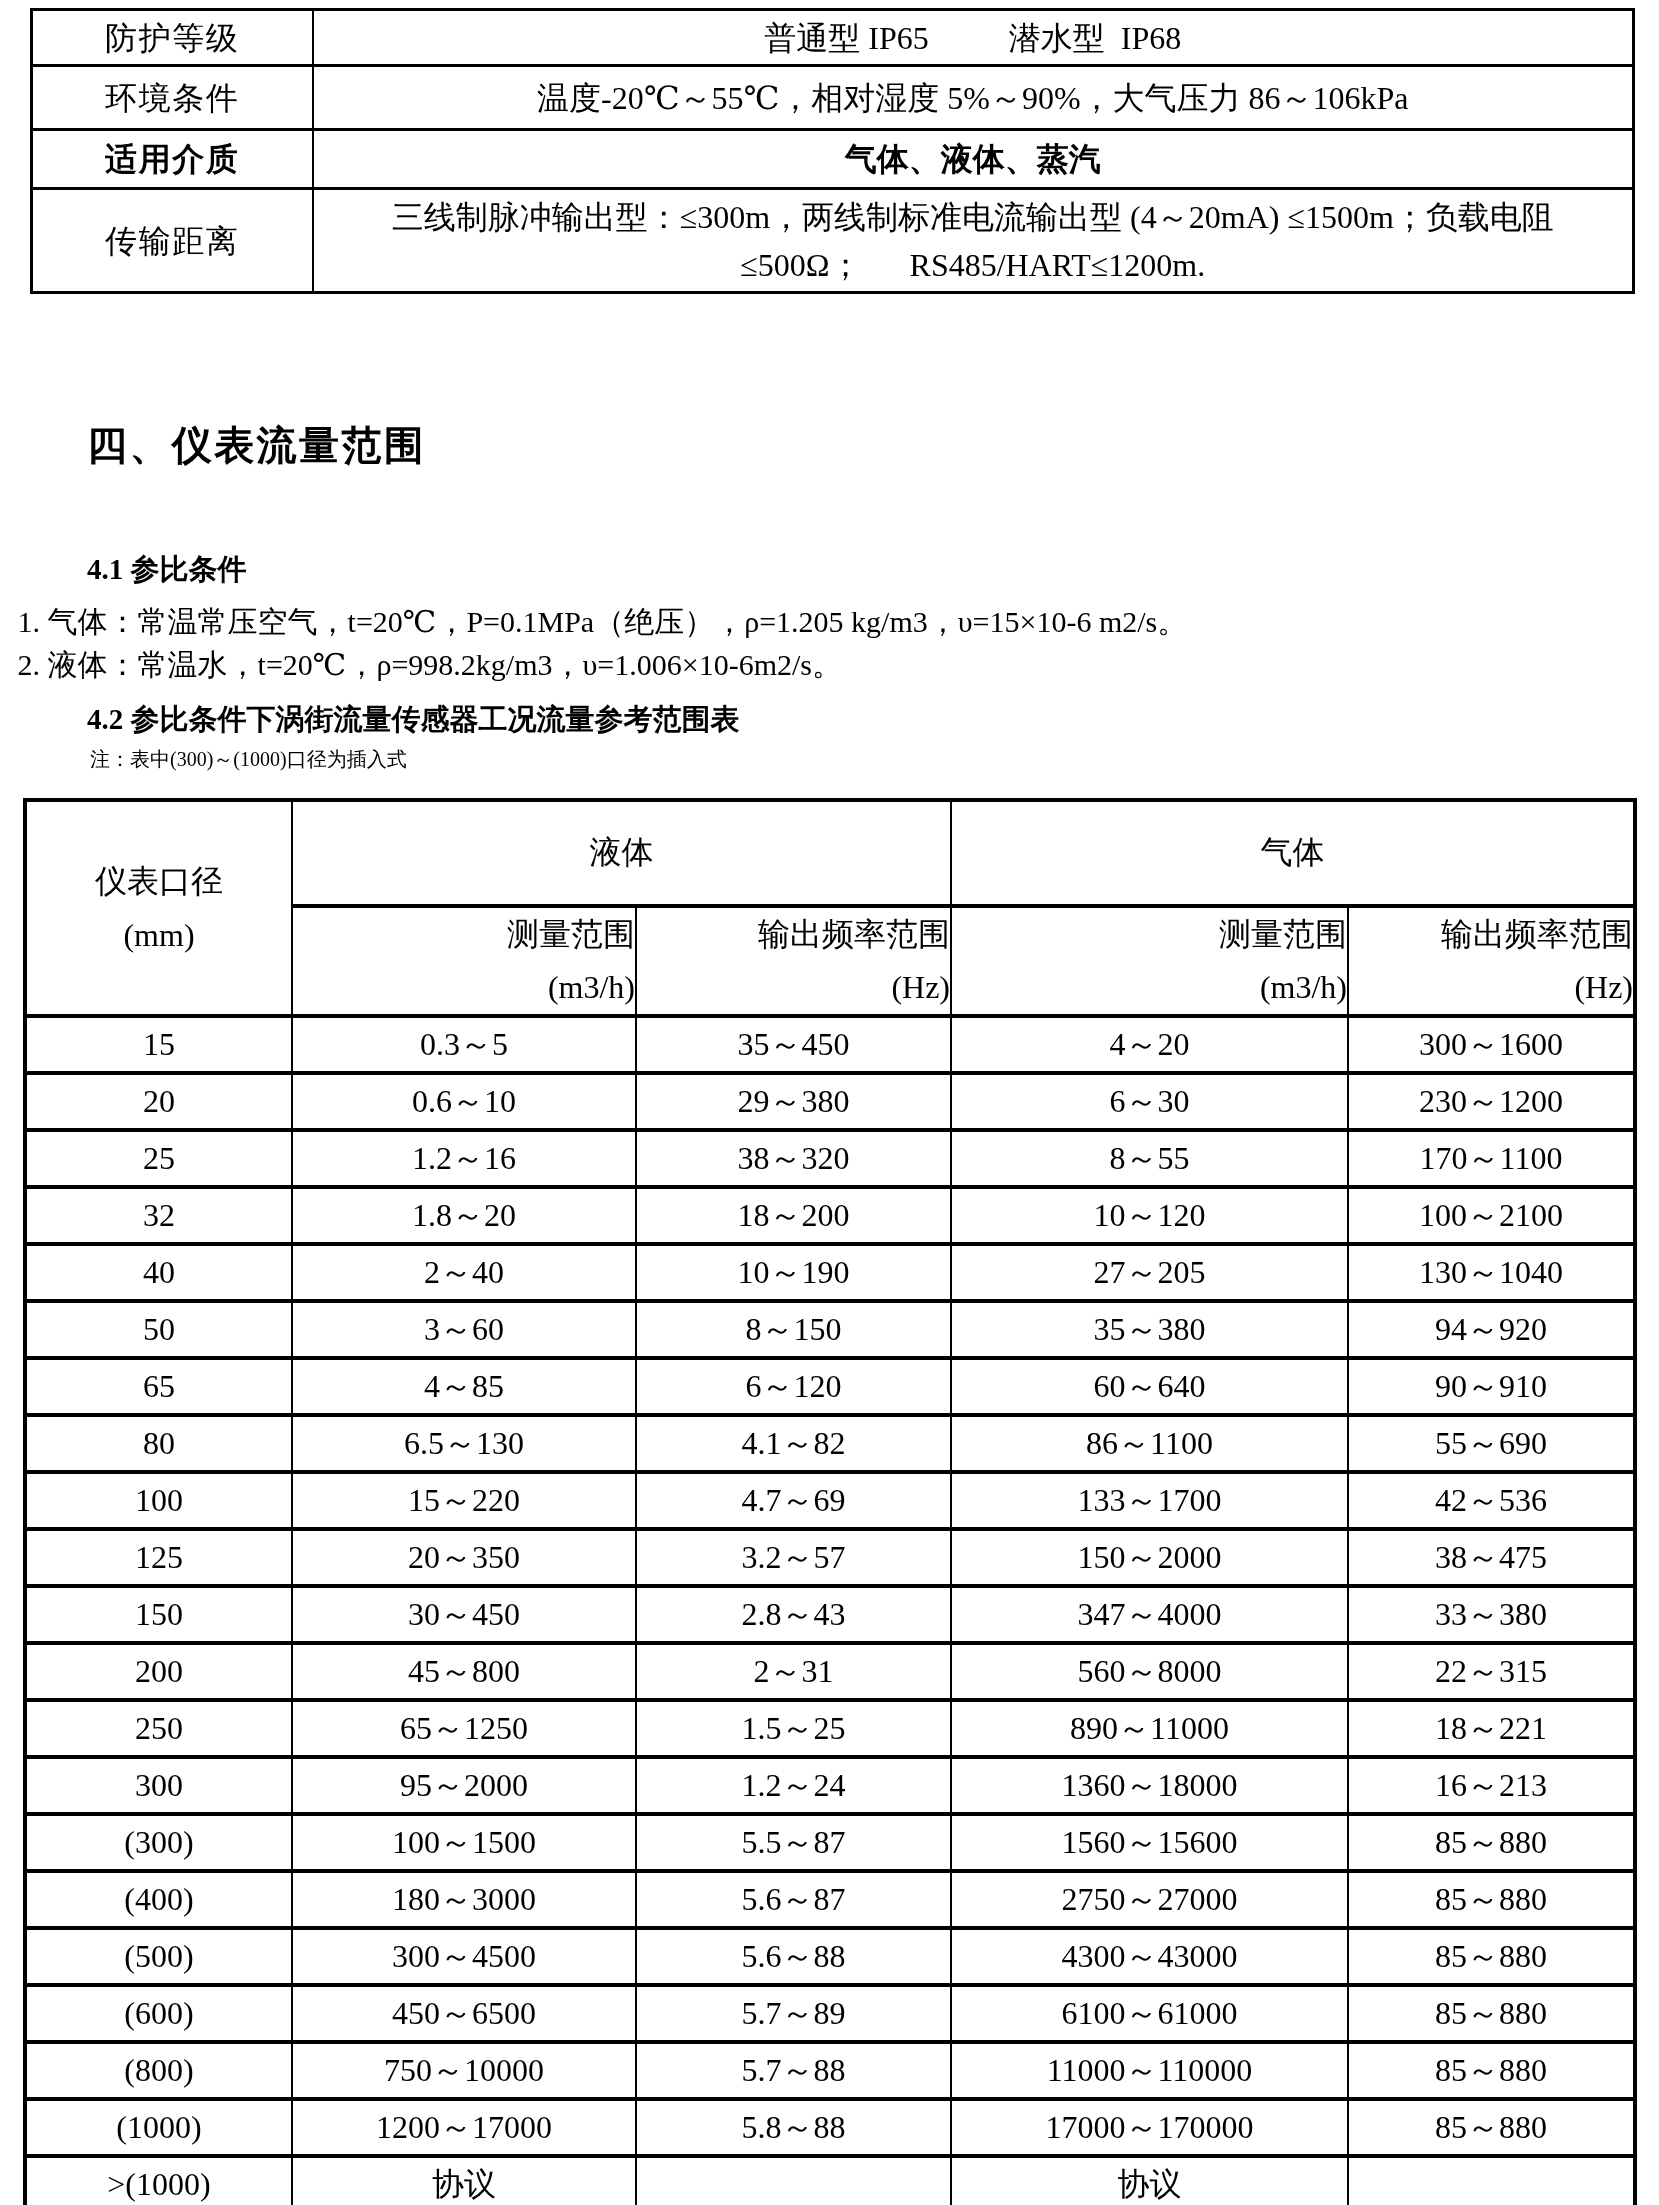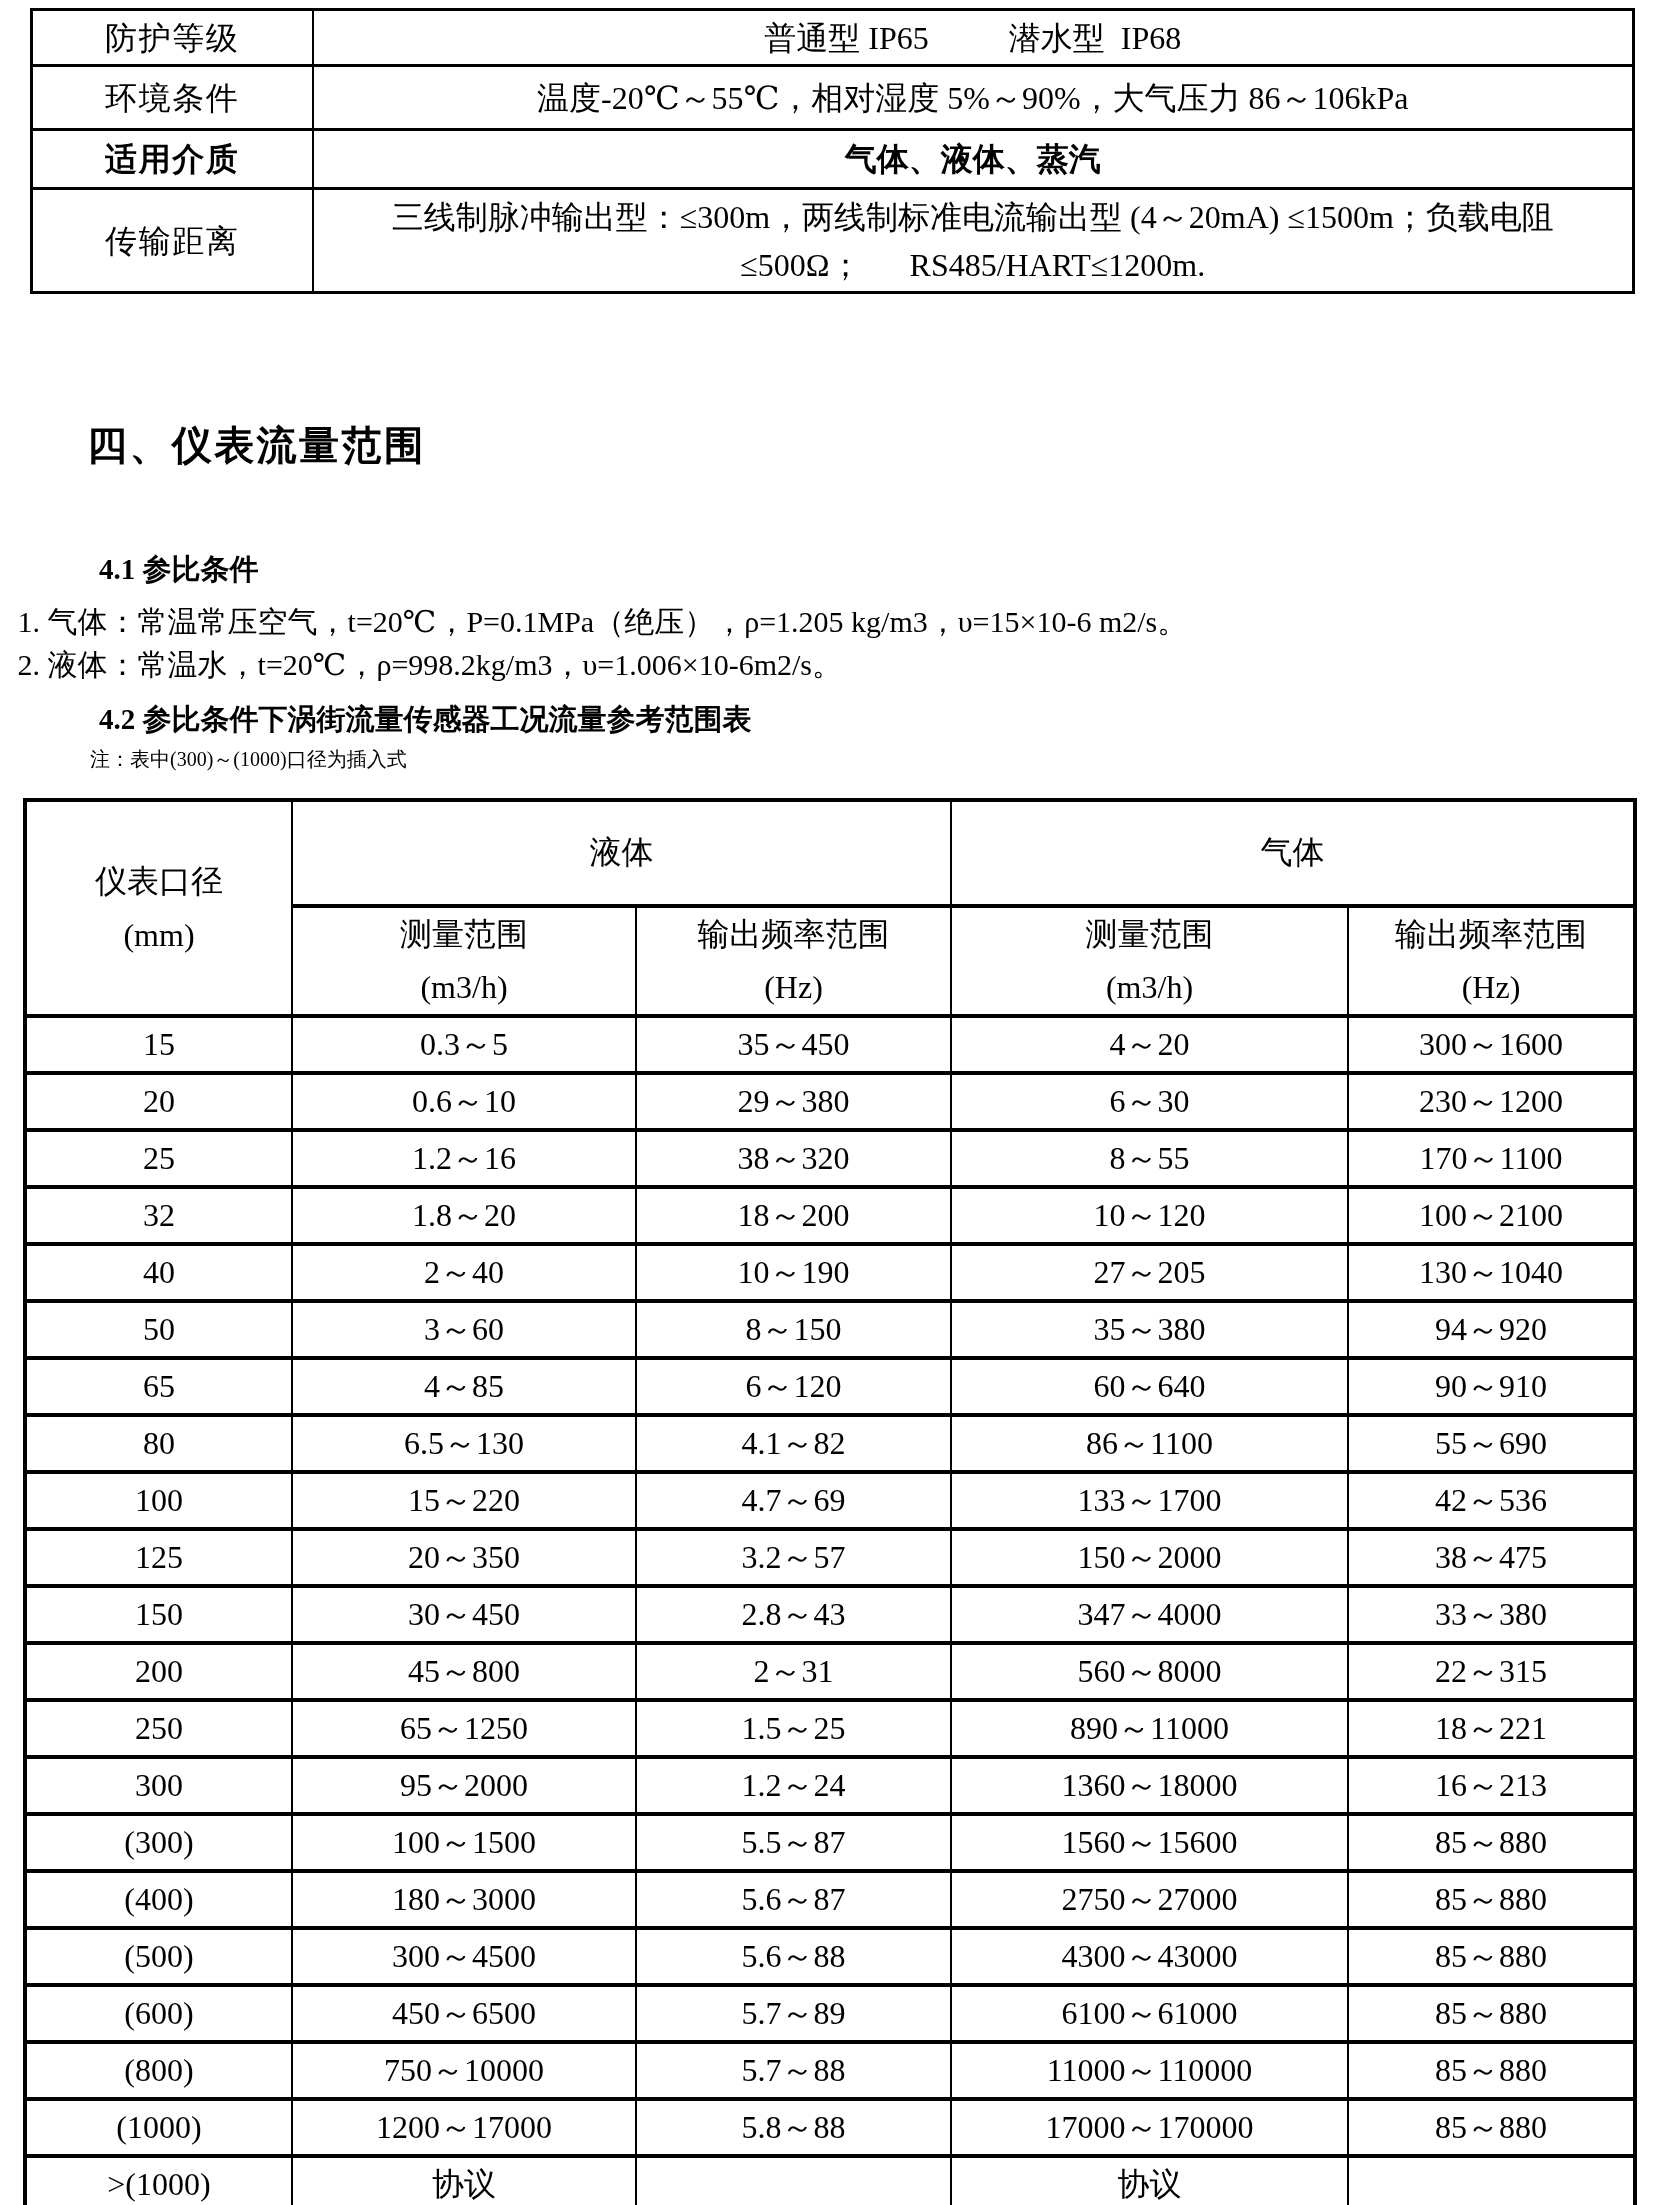--- a/index.html
+++ b/index.html
@@ -19,40 +19,40 @@
   #spec-table td{
     border-left:2.4px solid #000;border-right:2.4px solid #000;
     border-top:3.2px solid #000;border-bottom:3.2px solid #000;
     font-size:32px;line-height:48px;white-space:pre-wrap;
   }
   #spec-table td.label{letter-spacing:1.6px;}
 
   
   .abs{position:absolute;white-space:nowrap;text-align:right;}
   #heading{left:87px;top:418px;font-size:40px;font-weight:bold;letter-spacing:2.4px;}
-  .subhead{font-size:29px;font-weight:bold;margin-left:12px;}
+  .subhead{font-size:29px;font-weight:bold;}
   #sub1{left:87px;top:550px;}
   #sub2{left:87px;top:700px;}
   .item{font-size:30px;}
   #item1{left:17.6px;top:602px;}
   #item2{left:17.6px;top:645px;}
   #note{left:90px;top:746px;font-size:20px;}
 
   
   #flow-table{left:23px;top:798px;width:1610px;border:4px solid #000;}
   #flow-table td{
     border-left:2.4px solid #000;border-right:2.4px solid #000;
     border-top:4px solid #000;border-bottom:4px solid #000;
     font-size:32px;
   }
   #flow-table tr.hr1{height:106px;}
   #flow-table tr.hr2{height:110px;}
   #flow-table tr.datarow{height:57px;}
   #flow-table td .l{display:block;line-height:54px;}
-  #flow-table td.subh .l{line-height:53px;}
+  #flow-table td.subh .l{line-height:53px;text-align:right;}
 </style>
 </head>
 <body>
 
 <div id="page">
 
   <table id="spec-table">
     <colgroup>
         <col style="width:281px">
         <col style="width:1321px">

